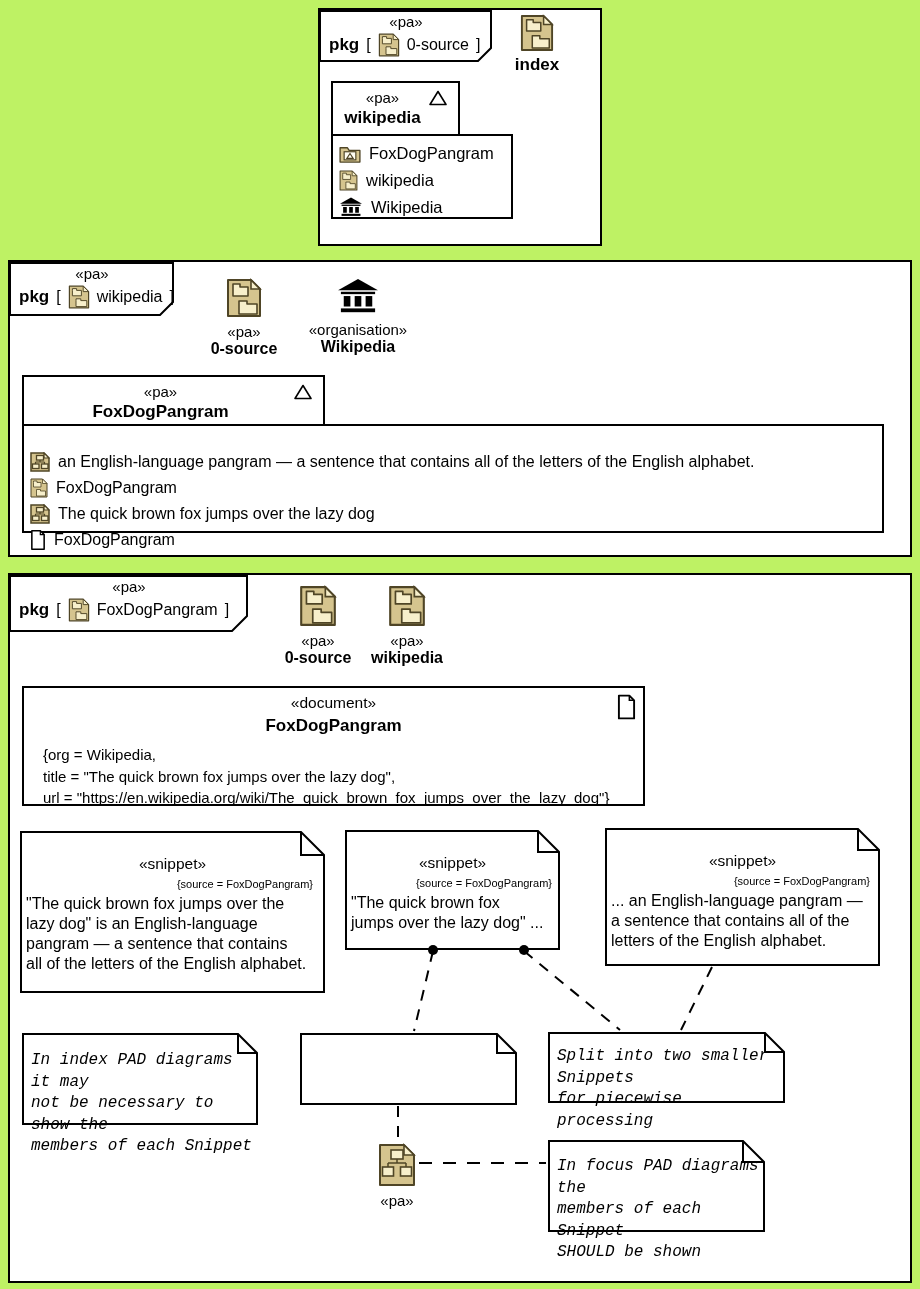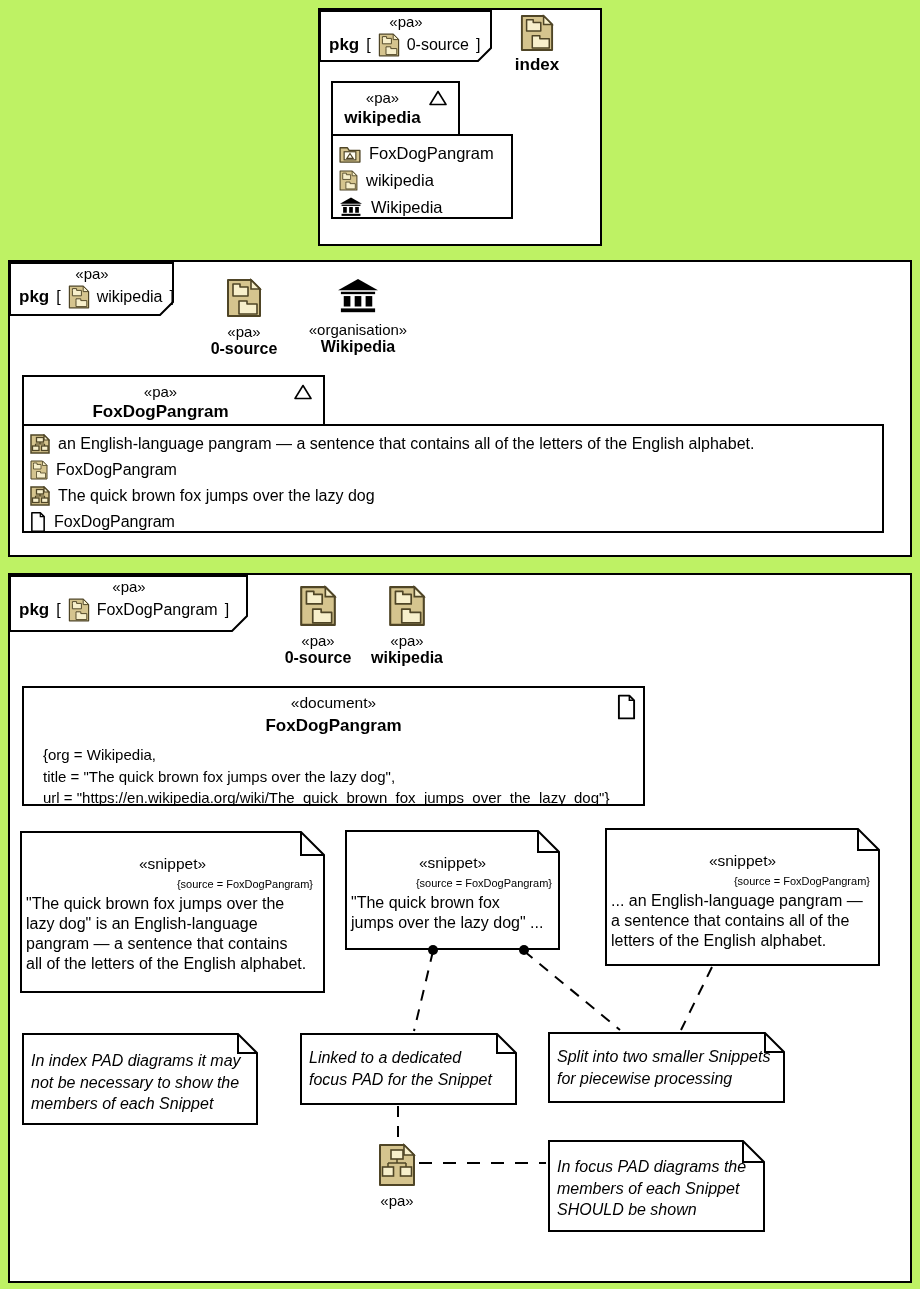--- a/index.html
+++ b/index.html
@@ -20,21 +20,21 @@
   .mrow{display:flex;align-items:center;gap:8px;padding-left:6px;height:26px;white-space:nowrap;}
   .mrow .lbl{font-size:16px;}
   .shortcut{position:absolute;text-align:center;}
   .shortcut .st{font-size:15px;line-height:17px;margin-top:1px;}
   .shortcut .nm{font-size:16px;font-weight:bold;line-height:18px;}
   .uml-note{position:absolute;box-sizing:border-box;}
   .note-content{position:relative;z-index:1;}
   .snip-st{text-align:center;font-size:15.5px;padding-top:24px;}
   .snip-src{text-align:right;font-size:11px;padding-right:12px;margin-top:5px;}
   .snip-body{font-size:16px;line-height:20px;padding:4px 6px 0 6px;white-space:pre-line;}
-  .note-italic{font-style:italic;font-size:16px;line-height:21.5px;white-space:pre-line;}
+  .note-italic{font-style:italic;font-size:16px;line-height:21.5px;white-space:pre-line;font-family:Liberation Mono, monospace;}
   .docbox{position:absolute;border:2px solid #000;background:#fff;box-sizing:border-box;}
   .docbox .st{text-align:center;font-size:15.5px;margin-top:6px;}
   .docbox .nm{text-align:center;font-size:17px;font-weight:bold;margin-top:4px;}
   .docbox .props{margin-top:8px;padding-left:19px;font-size:15px;line-height:21.5px;white-space:nowrap;}
   .doc-corner-icon{position:absolute;right:7px;top:6px;z-index:1;}
   .focus-el{position:absolute;text-align:center;}
   .focus-el .st{font-size:15px;margin-top:1px;}
   .focus-el .nm{font-size:17px;font-weight:bold;line-height:19px;margin-top:2px;white-space:pre-line;}
   #connector-overlay{position:absolute;left:0;top:0;z-index:5;pointer-events:none;}
 </style>
@@ -178,21 +178,21 @@
       <div class="nm">Wikipedia</div>
     </div>
 
     <div class="pkg-header" style="left:12px;top:113px;width:303px;height:51px;">
       <div class="st">«pa»</div>
       <div class="nm">FoxDogPangram</div>
       <svg class="pkg-tri" width="18" height="16">
           <use href="#tri-open"></use>
         </svg>
     </div>
-    <div class="members" style="left:12px;top:162px;width:862px;height:109px;padding-top:5px;">
+    <div class="members" style="left:12px;top:162px;width:862px;height:109px;padding-top:23px;">
       <div class="mrow">
         <svg width="20" height="20">
             <use href="#snippet-tree"></use>
           </svg>
         <span class="lbl">an English-language pangram — a sentence that contains all of the letters of the English alphabet.</span>
       </div>
       <div class="mrow">
         <svg width="18" height="20">
             <use href="#pa-doc"></use>
           </svg>
@@ -302,22 +302,20 @@
         <path d="M1 1 H216 L235 20 V91 H1 Z M216 1 V20 H235" fill="#fff" stroke="#000" stroke-width="2"></path>
       </svg>
     <div class="note-content note-italic" style="padding:17px 0 0 9px;">In index PAD diagrams it may
 not be necessary to show the
 members of each Snippet</div>
   </div>
   <div class="uml-note" style="left:300px;top:1033px;width:217px;height:72px;">
       <svg width="217" height="72" class="shape-bg">
         <path d="M1 1 H197 L216 20 V71 H1 Z M197 1 V20 H216" fill="#fff" stroke="#000" stroke-width="2"></path>
       </svg>
-    <div class="note-content note-italic" style="padding:14px 0 0 9px;">Linked to a dedicated
-focus PAD for the Snippet</div>
   </div>
   <div class="uml-note" style="left:548px;top:1032px;width:237px;height:71px;">
       <svg width="237" height="71" class="shape-bg">
         <path d="M1 1 H217 L236 20 V70 H1 Z M217 1 V20 H236" fill="#fff" stroke="#000" stroke-width="2"></path>
       </svg>
     <div class="note-content note-italic" style="padding:14px 0 0 9px;">Split into two smaller Snippets
 for piecewise processing</div>
   </div>
   <div class="uml-note" style="left:548px;top:1140px;width:217px;height:92px;">
       <svg width="217" height="92" class="shape-bg">

